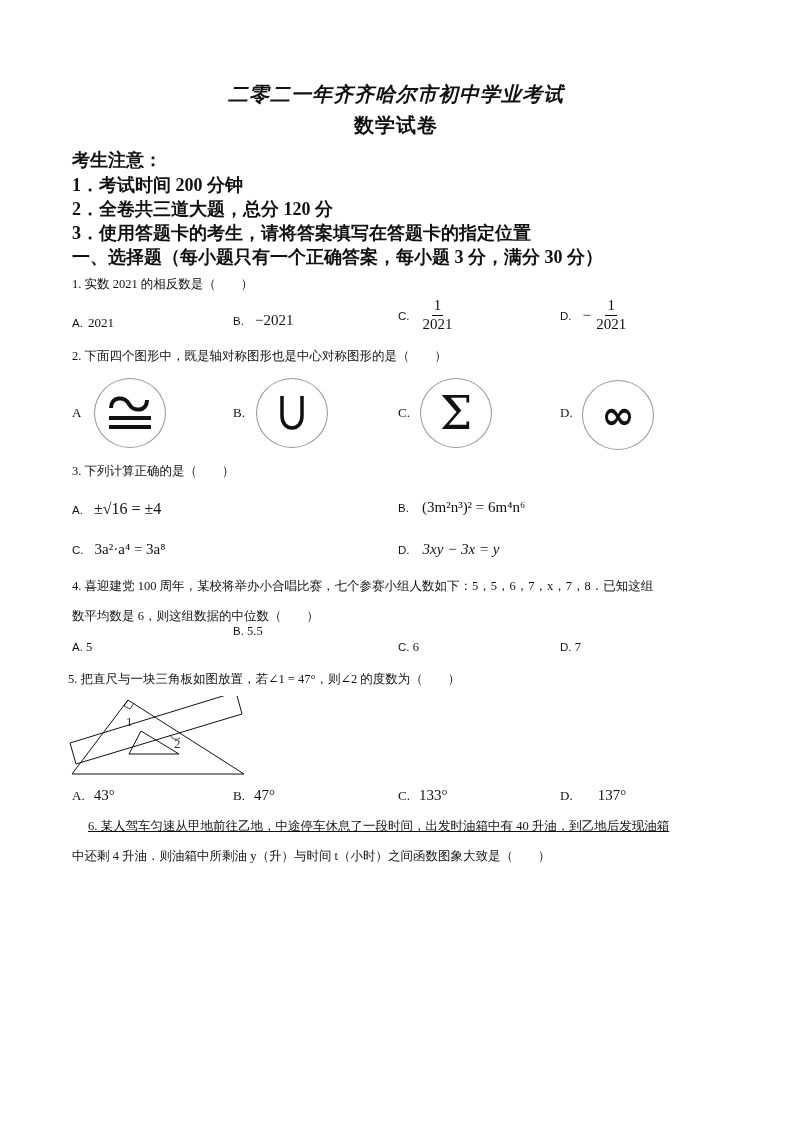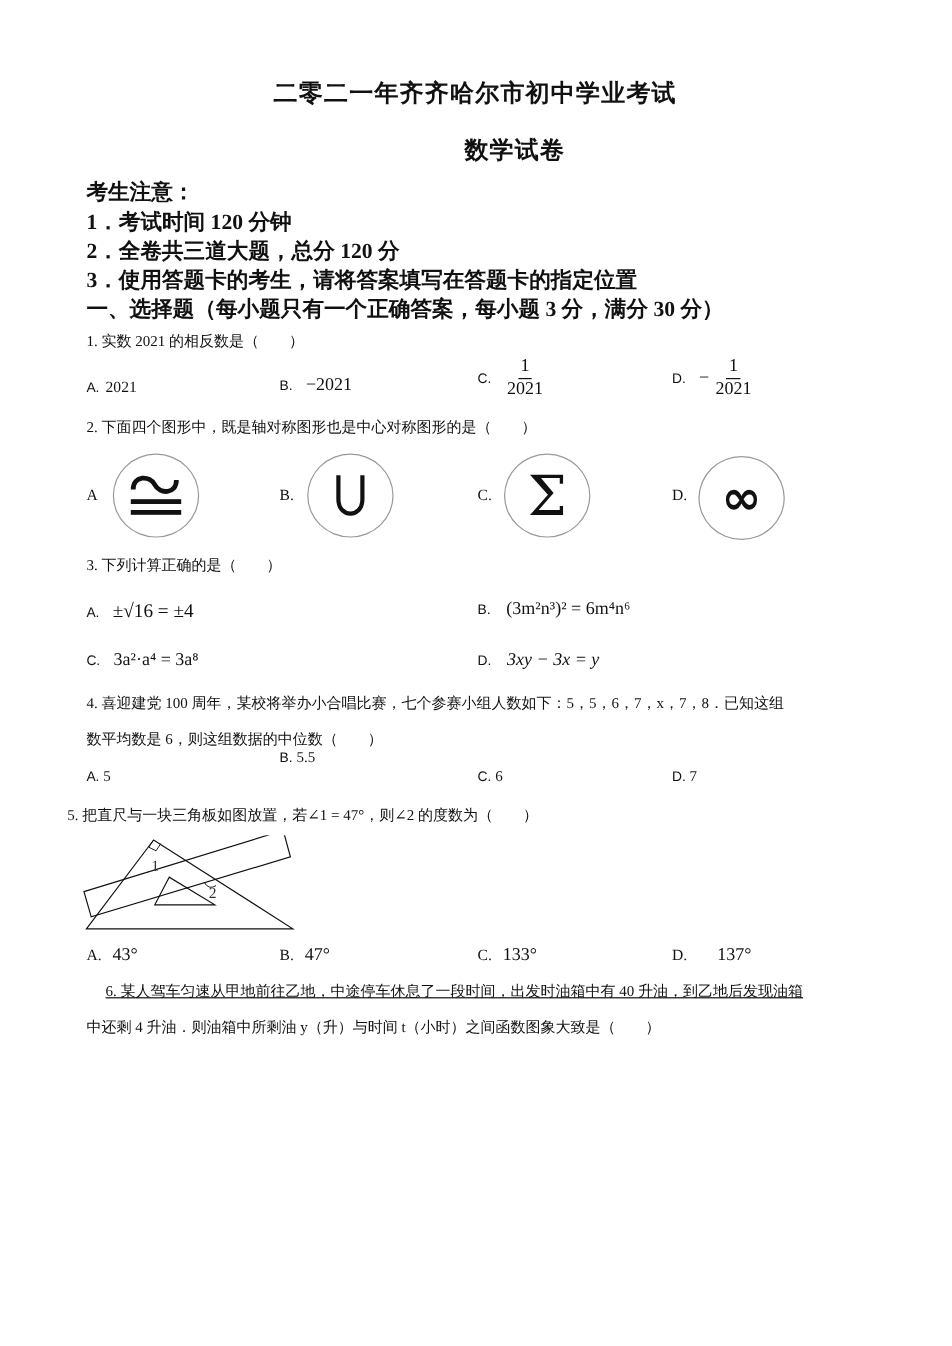--- a/index.html
+++ b/index.html
@@ -19,25 +19,25 @@
   .frac .den { padding-top: 1px; font-size: 15px; }
   .circle-fig {
     position: absolute; width: 70px; height: 68px; border-radius: 50%;
     border: 1.2px solid #999; display: flex; align-items: center; justify-content: center;
   }
   .fig-opt { font-size: 13px; font-family: "Liberation Serif", serif; }
 </style>
 </head>
 <body>
 
-<div class="abs title" style="left:228px; top:64px;">二零二一年齐齐哈尔市初中学业考试</div>
-<div class="abs title" style="left:354px; top:112px;margin-left:33px;">数学试卷</div>
+<div class="abs title" style="left:228px; top:81px;font-style:italic;">二零二一年齐齐哈尔市初中学业考试</div>
+<div class="abs title" style="left:354px; top:112px;">数学试卷</div>
 
 <div class="abs notice" style="left:72px; top:148px;">考生注意：</div>
-<div class="abs notice" style="left:72px; top:173px;">1．考试时间 120 分钟</div>
+<div class="abs notice" style="left:72px; top:173px;">1．考试时间 200 分钟</div>
 <div class="abs notice" style="left:72px; top:197px;text-align:center;">2．全卷共三道大题，总分 120 分</div>
 <div class="abs notice" style="left:72px; top:221px;">3．使用答题卡的考生，请将答案填写在答题卡的指定位置</div>
 <div class="abs notice" style="left:72px; top:245px;">一、选择题（每小题只有一个正确答案，每小题 3 分，满分 30 分）</div>
 
 <div class="abs q" style="left:72px; top:276px;">1. 实数 2021 的相反数是（　　）</div>
 <div class="abs" style="left:72px; top:312px;">
   <span class="opt-label">A.</span>
   <span class="math" style="font-size:13px;">2021</span>
 </div>
 <div class="abs" style="left:233px; top:310px;">
@@ -119,21 +119,21 @@
 </div>
 <div class="abs q" style="left:398px; top:640px;">
   <span class="opt-label">C.</span>
   <span>6</span>
 </div>
 <div class="abs q" style="left:560px; top:640px;">
   <span class="opt-label">D.</span>
   <span>7</span>
 </div>
 
-<div class="abs q" style="left:56px; top:671px;">5. 把直尺与一块三角板如图放置，若∠1 = 47°，则∠2 的度数为（　　）</div>
+<div class="abs q" style="left:68px; top:671px;">5. 把直尺与一块三角板如图放置，若∠1 = 47°，则∠2 的度数为（　　）</div>
 <svg class="abs" style="left:68px; top:696px;" width="185" height="82" viewBox="0 0 185 82">
 
   <polygon points="60,4 4,78 176,78" fill="none" stroke="#111" stroke-width="1"></polygon>
 
   <polyline points="60,4 56,10 62,13 66,7" fill="none" stroke="#111" stroke-width="0.8"></polyline>
 
   <polygon points="73,35 61,58 111,58" fill="none" stroke="#111" stroke-width="1"></polygon>
 
   <polygon points="2,47 168,-4 174,18 8,68" fill="none" stroke="#111" stroke-width="1"></polygon>
 

